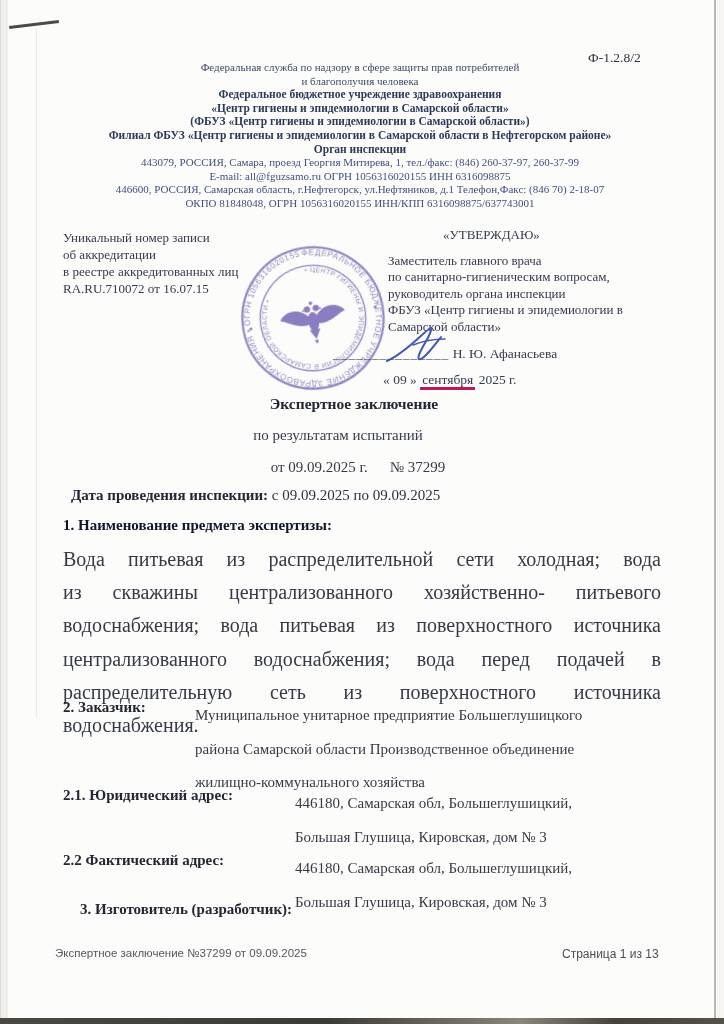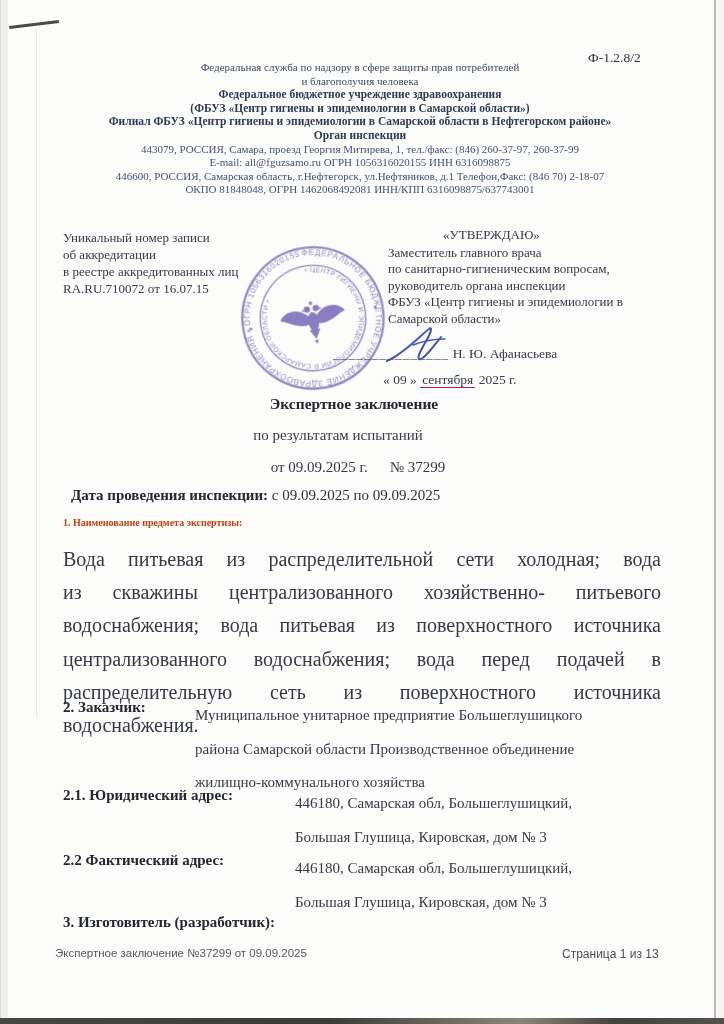--- a/index.html
+++ b/index.html
@@ -19,52 +19,52 @@
   .art-fold{position:absolute;left:36px;top:28px;width:1px;height:690px;background:rgba(80,80,95,.10);}
   
   .form-code{position:absolute;left:588px;top:50px;font-size:13.5px;color:#2f3344;}
   .hdr{position:absolute;left:30px;top:61px;width:660px;text-align:center;line-height:13.6px;}
   .hdr .h-plain{font-size:11px;color:#3e4a66;}
   .hdr .h-bold{font-size:11.5px;font-weight:bold;color:#2c3a58;}
   .hdr .h-contact{font-size:11px;color:#41507c;}
   
   .accred{position:absolute;left:63px;top:229px;width:290px;font-size:13px;line-height:17px;color:#343a4c;}
   .approval{position:absolute;left:388px;top:227px;width:292px;font-size:13px;line-height:16.6px;color:#343a4c;}
-  .approval .ap-title{padding-left:55px;margin-bottom:1px;}
+  .approval .ap-title{padding-left:55px;margin-bottom:9px;}
   .sig-row{position:absolute;left:333px;top:346px;font-size:13.5px;color:#343a4c;white-space:nowrap;}
   .sig-row .sig-underscores{letter-spacing:1px;color:#4a4f60;}
   .sig-svg{position:absolute;left:383px;top:323px;}
   
   .stamp{position:absolute;left:236px;top:241px;width:154px;height:154px;transform:rotate(-10deg);opacity:.88;filter:blur(.3px);}
   
   .date-line{position:absolute;left:383px;top:372px;font-size:13.5px;color:#333a4e;}
-  .date-line .month-underline{border-bottom:1px solid #be185d;padding:0 2px;text-align:right;}
+  .date-line .month-underline{border-bottom:3px solid #be185d;padding:0 2px;text-align:right;}
   .doc-title{position:absolute;left:0;top:395px;width:724px;text-align:center;transform:translateX(-8px);
              font-weight:bold;font-size:15.5px;color:#232733;}
   .doc-subtitle{position:absolute;left:0;top:427px;width:724px;text-align:center;transform:translateX(-24px);
              font-size:15px;color:#363c4c;}
   .doc-numline{position:absolute;left:0;top:459px;width:724px;text-align:center;transform:translateX(-4px);
              font-size:15px;color:#333947;}
   .doc-numline .gap{display:inline-block;width:22px;}
   
   .inspection{position:absolute;left:63px;top:487px;font-size:15px;}
   .b{font-weight:bold;color:#232733;margin-left:8px;}
-  .s1-head{position:absolute;left:63px;top:517px;font-size:10px;font-weight:bold;color:#c2410c;}
+  .s1-head{position:absolute;left:63px;top:517px;font-size:15px;font-weight:bold;color:#0f172a;}
   .s1-body{position:absolute;left:63px;top:543px;width:598px;font-size:20px;line-height:33.2px;
            text-align:justify;word-spacing:16px;color:#363a46;margin:0;}
   .kv{position:absolute;left:63px;display:flex;font-size:15px;}
   .kv .lbl{flex:none;font-weight:bold;color:#232733;}
   .kv .val{color:#363a46;line-height:33.5px;}
   .kv2 .lbl{width:232px;}
   .kv-s2{top:699px;}
   .kv-s2 .lbl{width:132px;}
   .kv-s2 .val{width:478px;line-height:33.5px;}
   .kv-s21{top:787px;}
   .kv-s22{top:852px;}
-  .s3-head{position:absolute;left:63px;top:901px;font-size:15px;font-weight:bold;color:#232733;margin-top:13px;}
+  .s3-head{position:absolute;left:80px;top:901px;font-size:15px;font-weight:bold;color:#232733;}
   
   .footer-left{position:absolute;left:55px;top:947px;font-family:"Liberation Sans","DejaVu Sans",sans-serif;
                font-size:11.5px;color:#54575c;}
   .footer-right{position:absolute;left:562px;top:947px;font-family:"Liberation Sans","DejaVu Sans",sans-serif;
                font-size:12px;color:#4a4d52;}
 </style>
 </head>
 <body>
 
 <div class="page">
@@ -75,27 +75,28 @@
   <div class="art-right-pale"></div>
   <div class="art-right-line"></div>
   <div class="art-bottom"></div>
 
   <div class="form-code">Ф-1.2.8/2</div>
 
   <div class="hdr">
     <div class="h-plain">Федеральная служба по надзору в сфере защиты прав потребителей</div>
     <div class="h-plain">и благополучия человека</div>
     <div class="h-bold">Федеральное бюджетное учреждение здравоохранения</div>
+    <div class="h-bold">«Центр гигиены и эпидемиологии в Самарской области»</div>
     <div class="h-bold">(ФБУЗ «Центр гигиены и эпидемиологии в Самарской области»)</div>
     <div class="h-bold">Филиал ФБУЗ «Центр гигиены и эпидемиологии в Самарской области в Нефтегорском районе»</div>
     <div class="h-bold">Орган инспекции</div>
     <div class="h-contact">443079, РОССИЯ, Самара, проезд Георгия Митирева, 1, тел./факс: (846) 260-37-97, 260-37-99</div>
     <div class="h-contact">E-mail: all@fguzsamo.ru ОГРН 1056316020155 ИНН 6316098875</div>
     <div class="h-contact">446600, РОССИЯ, Самарская область, г.Нефтегорск, ул.Нефтяников, д.1 Телефон,Факс: (846 70) 2-18-07</div>
-    <div class="h-contact">ОКПО 81848048, ОГРН 1462068492081 ИНН/КПП 6316098875/637743001</div>
+    <div class="h-contact">ОКПО 81848048, ОГРН 1056316020155 ИНН/КПП 6316098875/637743001</div>
   </div>
 
   <div class="accred">
     <div>Уникальный номер записи</div>
     <div>об аккредитации</div>
     <div>в реестре аккредитованных лиц</div>
     <div>RA.RU.710072 от 16.07.15</div>
   </div>
 
   <div class="approval">

